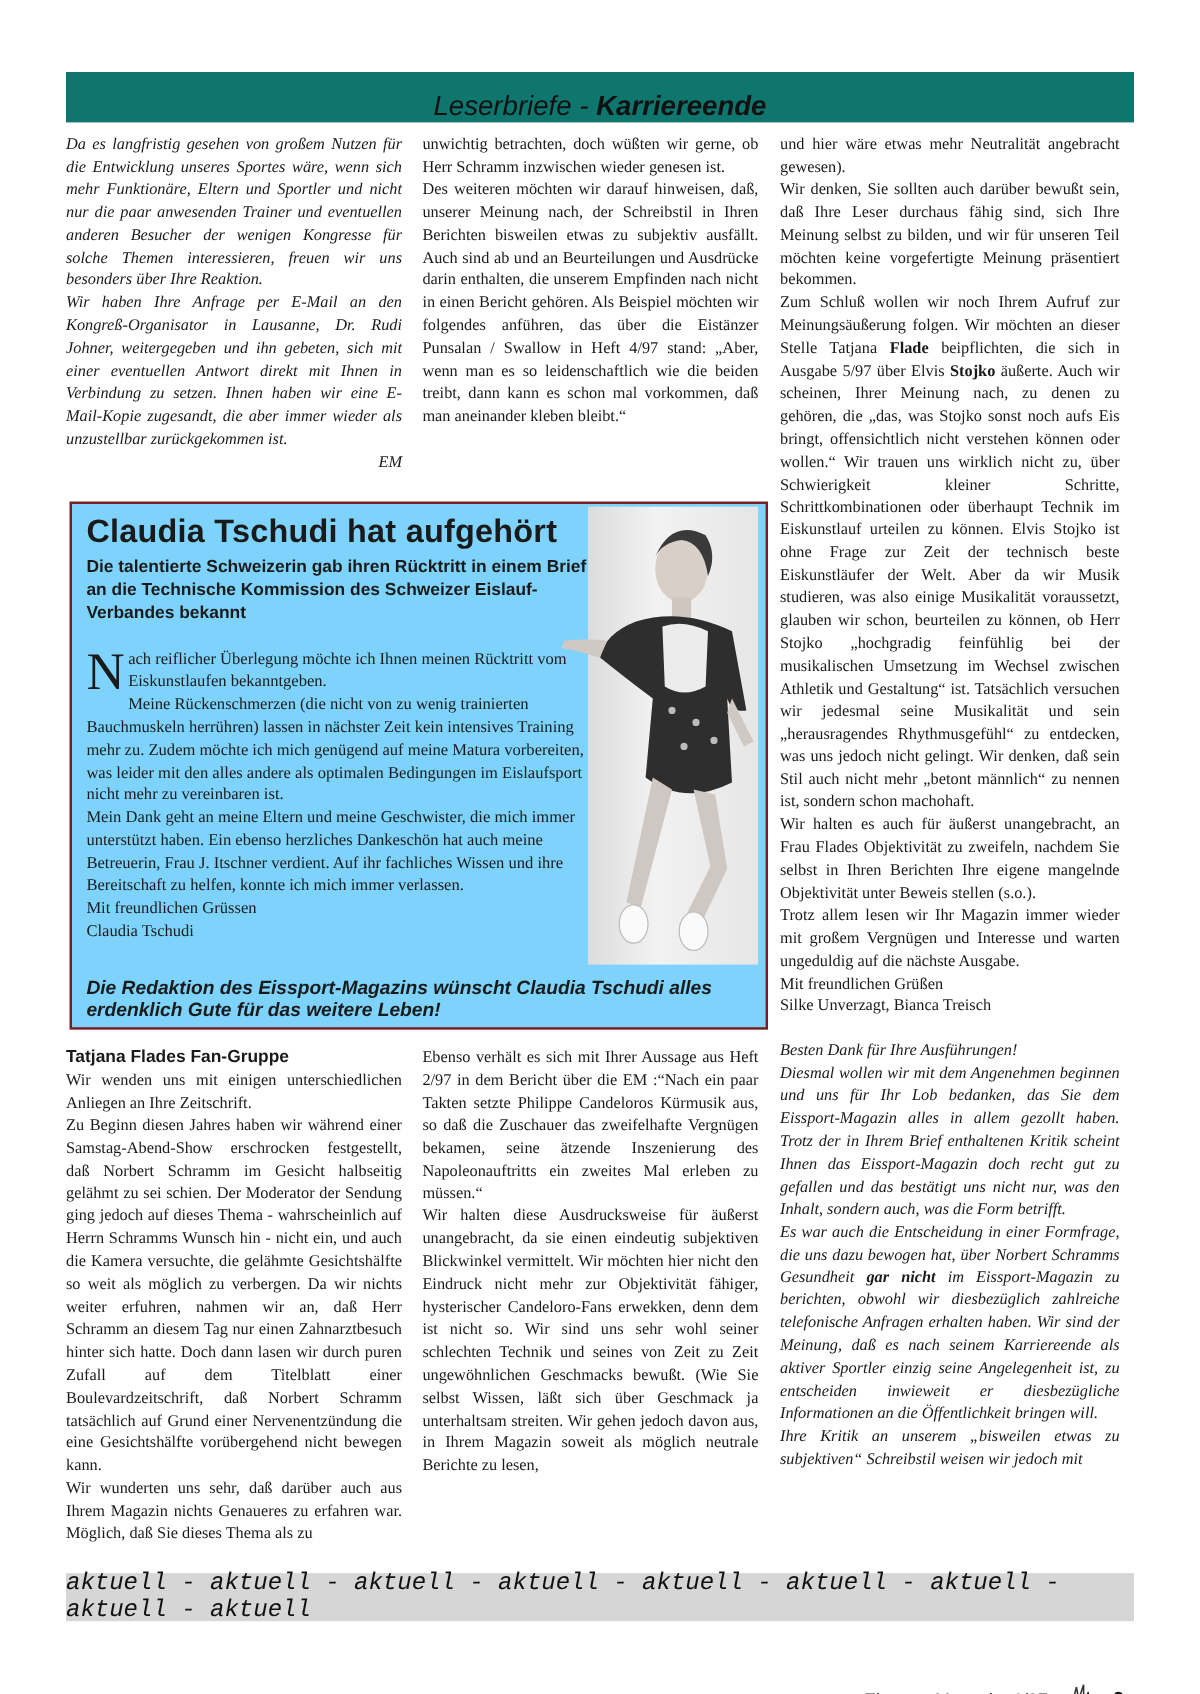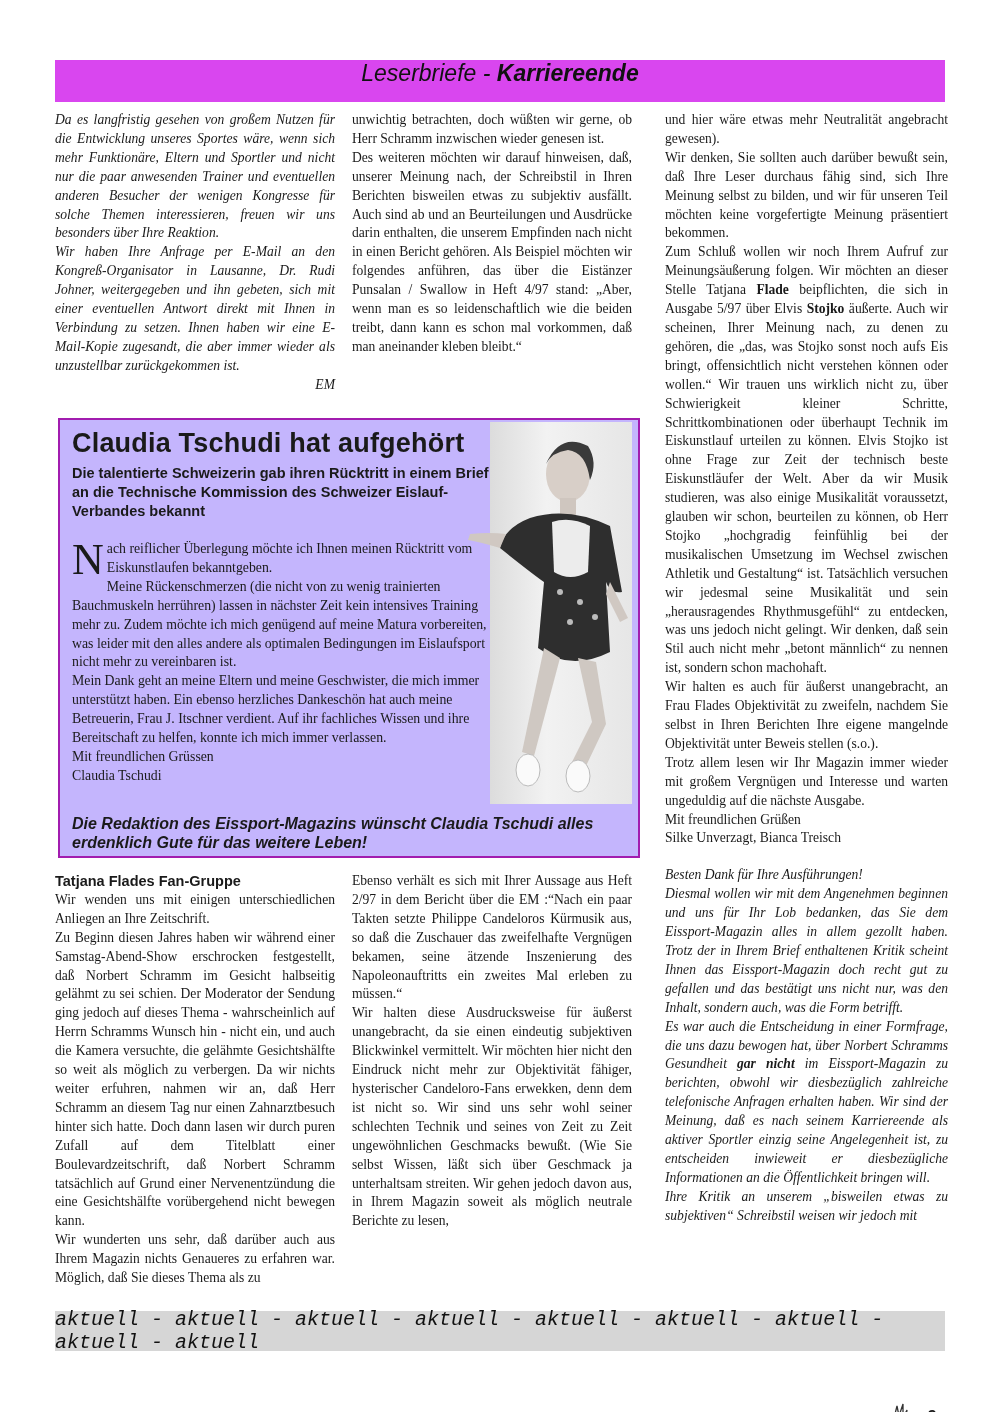--- a/index.html
+++ b/index.html
@@ -1,29 +1,29 @@
 <!DOCTYPE html>
 <html><head>
 <meta charset="utf-8">
 <style>
   html, body { margin: 0; padding: 0; background: #ffffff; }
   body { width: 1000px; height: 1412px; position: relative; overflow: hidden; font-family: "Liberation Serif", serif; color: #1a1a1a; }
-  .header-bar { position: absolute; left: 55px; top: 60px; width: 890px; height: 42px; background: #d946ef; display: flex; align-items: flex-start; justify-content: center; }
+  .header-bar { position: absolute; left: 55px; top: 60px; width: 890px; height: 42px; background: #0f766e; display: flex; align-items: flex-end; justify-content: center; }
   .header-title { font-family: "Liberation Sans", sans-serif; font-size: 23px; font-style: italic; color: #111; }
   .header-title b { font-weight: bold; }
   .col { position: absolute; font-size: 13.6px; line-height: 18.9px; text-align: justify; }
   .col p { margin: 0; }
   .it { font-style: italic; }
   .sig { text-align: right; font-style: italic; }
   #col1 { left: 55px; top: 111px; width: 280px; }
   #col2 { left: 352px; top: 111px; width: 280px; }
-  #col3 { left: 650px; top: 111px; width: 283px; margin-left: 15px; }
+  #col3 { left: 650px; top: 111px; width: 283px; }
   #col1b { left: 55px; top: 872px; width: 280px; }
   #col2b { left: 352px; top: 872px; width: 280px; }
-  .box { position: absolute; left: 58px; top: 418px; width: 578px; height: 436px; border: 2px solid #a21caf; background: #c4b5fd; overflow: hidden; }
+  .box { position: absolute; left: 58px; top: 418px; width: 578px; height: 436px; border: 2px solid #7f1d1d; background: #7dd3fc; overflow: hidden; }
   .box-title { position: absolute; left: 12px; top: 8px; font-family: "Liberation Sans", sans-serif; font-weight: bold; font-size: 27px; color: #1a1a1a; letter-spacing: 0.2px; }
   .box-sub { position: absolute; left: 12px; top: 44px; width: 430px; font-family: "Liberation Sans", sans-serif; font-weight: bold; font-size: 14.5px; line-height: 19px; color: #1a1a1a; }
   .box-letter { position: absolute; left: 12px; top: 120px; width: 420px; font-size: 13.8px; line-height: 18.9px; }
   .box-letter p { margin: 0; }
   .dropcap { float: left; font-size: 44px; line-height: 36px; margin: 2px 3px 0 0; }
   .box-footer { position: absolute; left: 12px; top: 394px; width: 560px; font-family: "Liberation Sans", sans-serif; font-weight: bold; font-style: italic; font-size: 16px; line-height: 19px; color: #1a1a1a; }
   .photo { position: absolute; left: 400px; top: 2px; width: 172px; height: 382px; }
   .section-heading { font-family: "Liberation Sans", sans-serif; font-weight: bold; font-size: 14.5px; }
   .bottom-bar { position: absolute; left: 55px; top: 1311px; width: 890px; height: 40px; background: #d6d6d6; display: flex; align-items: center; justify-content: center; }
   .bottom-text { font-family: Liberation Mono, monospace; font-style: italic; font-size: 20px; color: #111; }

